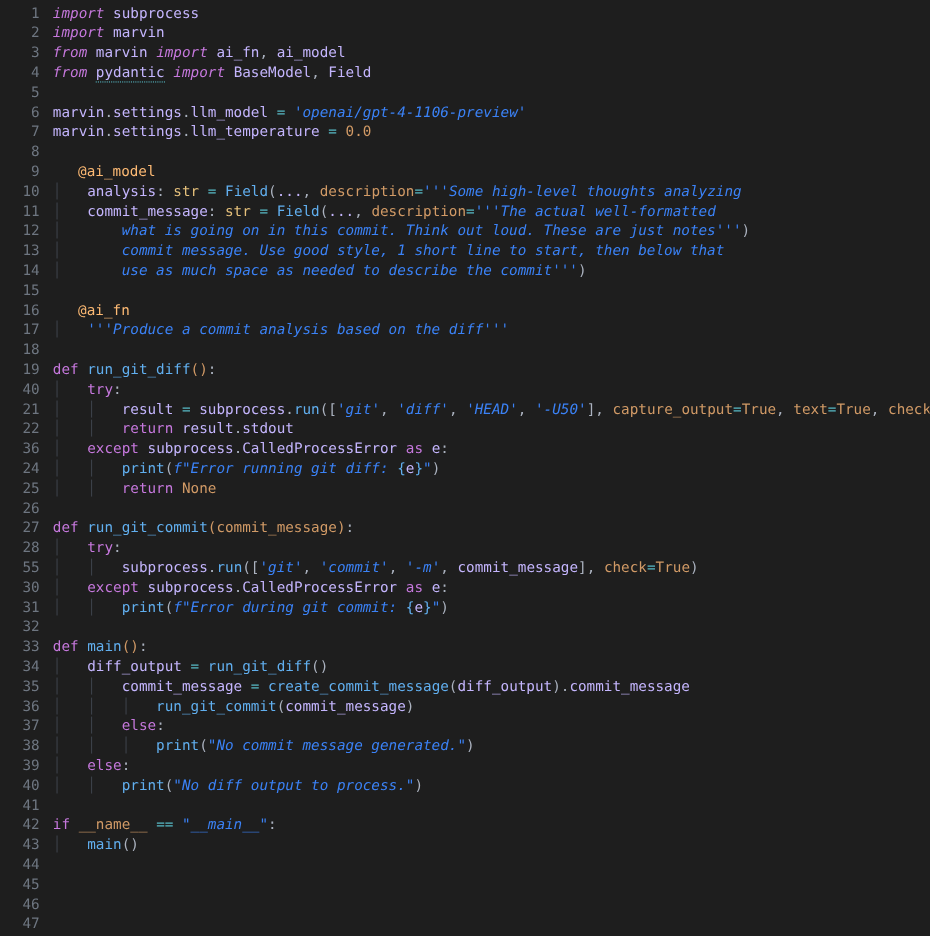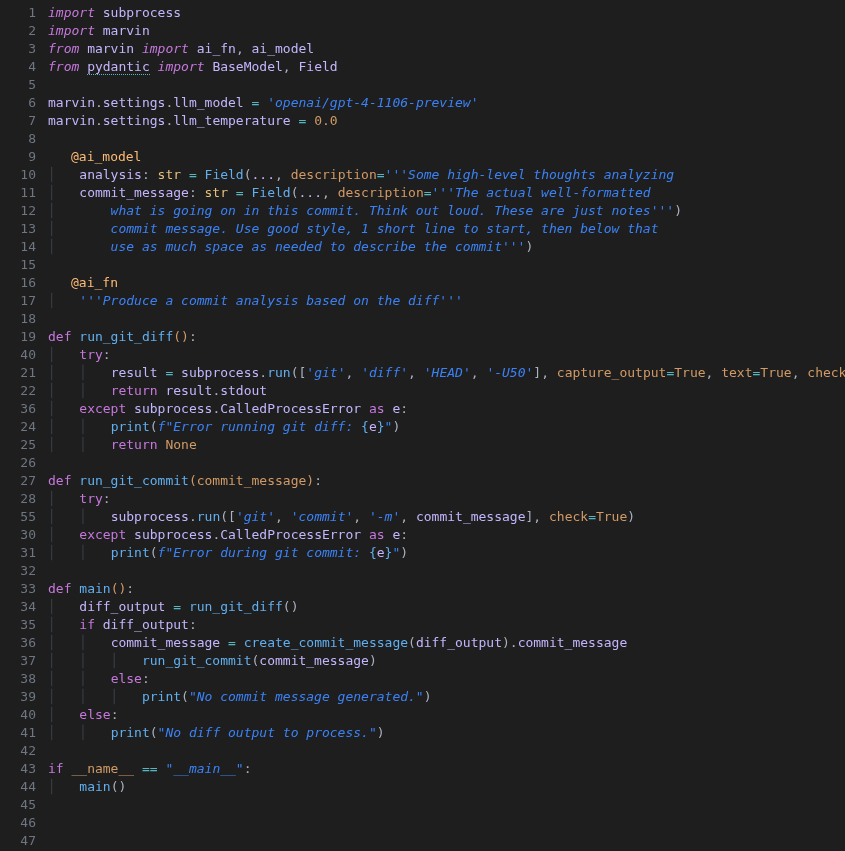--- a/index.html
+++ b/index.html
@@ -126,21 +126,20 @@
       <div class="line"><span class="guide">│   │   </span><span class="k">return </span><span class="bt">None</span></div>
       <div class="line">&nbsp;</div>
       <div class="line"><span class="k">def </span><span class="fn">run_git_commit</span><span class="n">(</span><span class="par">commit_message</span><span class="n">)</span><span class="p">:</span></div>
       <div class="line"><span class="guide">│   </span><span class="k">try</span><span class="p">:</span></div>
       <div class="line"><span class="guide">│   │   </span><span class="c">subprocess</span><span class="p">.</span><span class="fn">run</span><span class="p">([</span><span class="s">'git'</span><span class="p">, </span><span class="s">'commit'</span><span class="p">, </span><span class="s">'-m'</span><span class="p">, </span><span class="c">commit_message</span><span class="p">]</span><span class="p">, </span><span class="par">check</span><span class="op">=</span><span class="bt">True</span><span class="p">)</span></div>
       <div class="line"><span class="guide">│   </span><span class="k">except </span><span class="c">subprocess</span><span class="p">.</span><span class="c">CalledProcessError</span><span class="k"> as </span><span class="c">e</span><span class="p">:</span></div>
       <div class="line"><span class="guide">│   │   </span><span class="fn">print</span><span class="p">(</span><span class="s">f"Error during git commit: </span><span class="sl">{</span><span class="c">e</span><span class="sl">}</span><span class="s">"</span><span class="p">)</span></div>
       <div class="line">&nbsp;</div>
       <div class="line"><span class="k">def </span><span class="fn">main</span><span class="n">()</span><span class="p">:</span></div>
       <div class="line"><span class="guide">│   </span><span class="c">diff_output </span><span class="op">= </span><span class="fn">run_git_diff</span><span class="p">()</span></div>
-      <div class="line"><span class="guide">│   </span><span class="k">if </span><span class="c">diff_output</span><span class="p">:</span></div>
       <div class="line"><span class="guide">│   │   </span><span class="c">commit_message </span><span class="op">= </span><span class="fn">create_commit_message</span><span class="p">(</span><span class="c">diff_output</span><span class="p">)</span><span class="p">.</span><span class="c">commit_message</span></div>
       <div class="line"><span class="guide">│   │   │   </span><span class="fn">run_git_commit</span><span class="p">(</span><span class="c">commit_message</span><span class="p">)</span></div>
       <div class="line"><span class="guide">│   │   </span><span class="k">else</span><span class="p">:</span></div>
       <div class="line"><span class="guide">│   │   │   </span><span class="fn">print</span><span class="p">(</span><span class="s">"No commit message generated."</span><span class="p">)</span></div>
       <div class="line"><span class="guide">│   </span><span class="k">else</span><span class="p">:</span></div>
       <div class="line"><span class="guide">│   │   </span><span class="fn">print</span><span class="p">(</span><span class="s">"No diff output to process."</span><span class="p">)</span></div>
       <div class="line">&nbsp;</div>
       <div class="line"><span class="k">if </span><span class="par">__name__</span><span class="op"> == </span><span class="s">"__main__"</span><span class="p">:</span></div>
       <div class="line"><span class="guide">│   </span><span class="fn">main</span><span class="p">()</span></div>
     </div>

